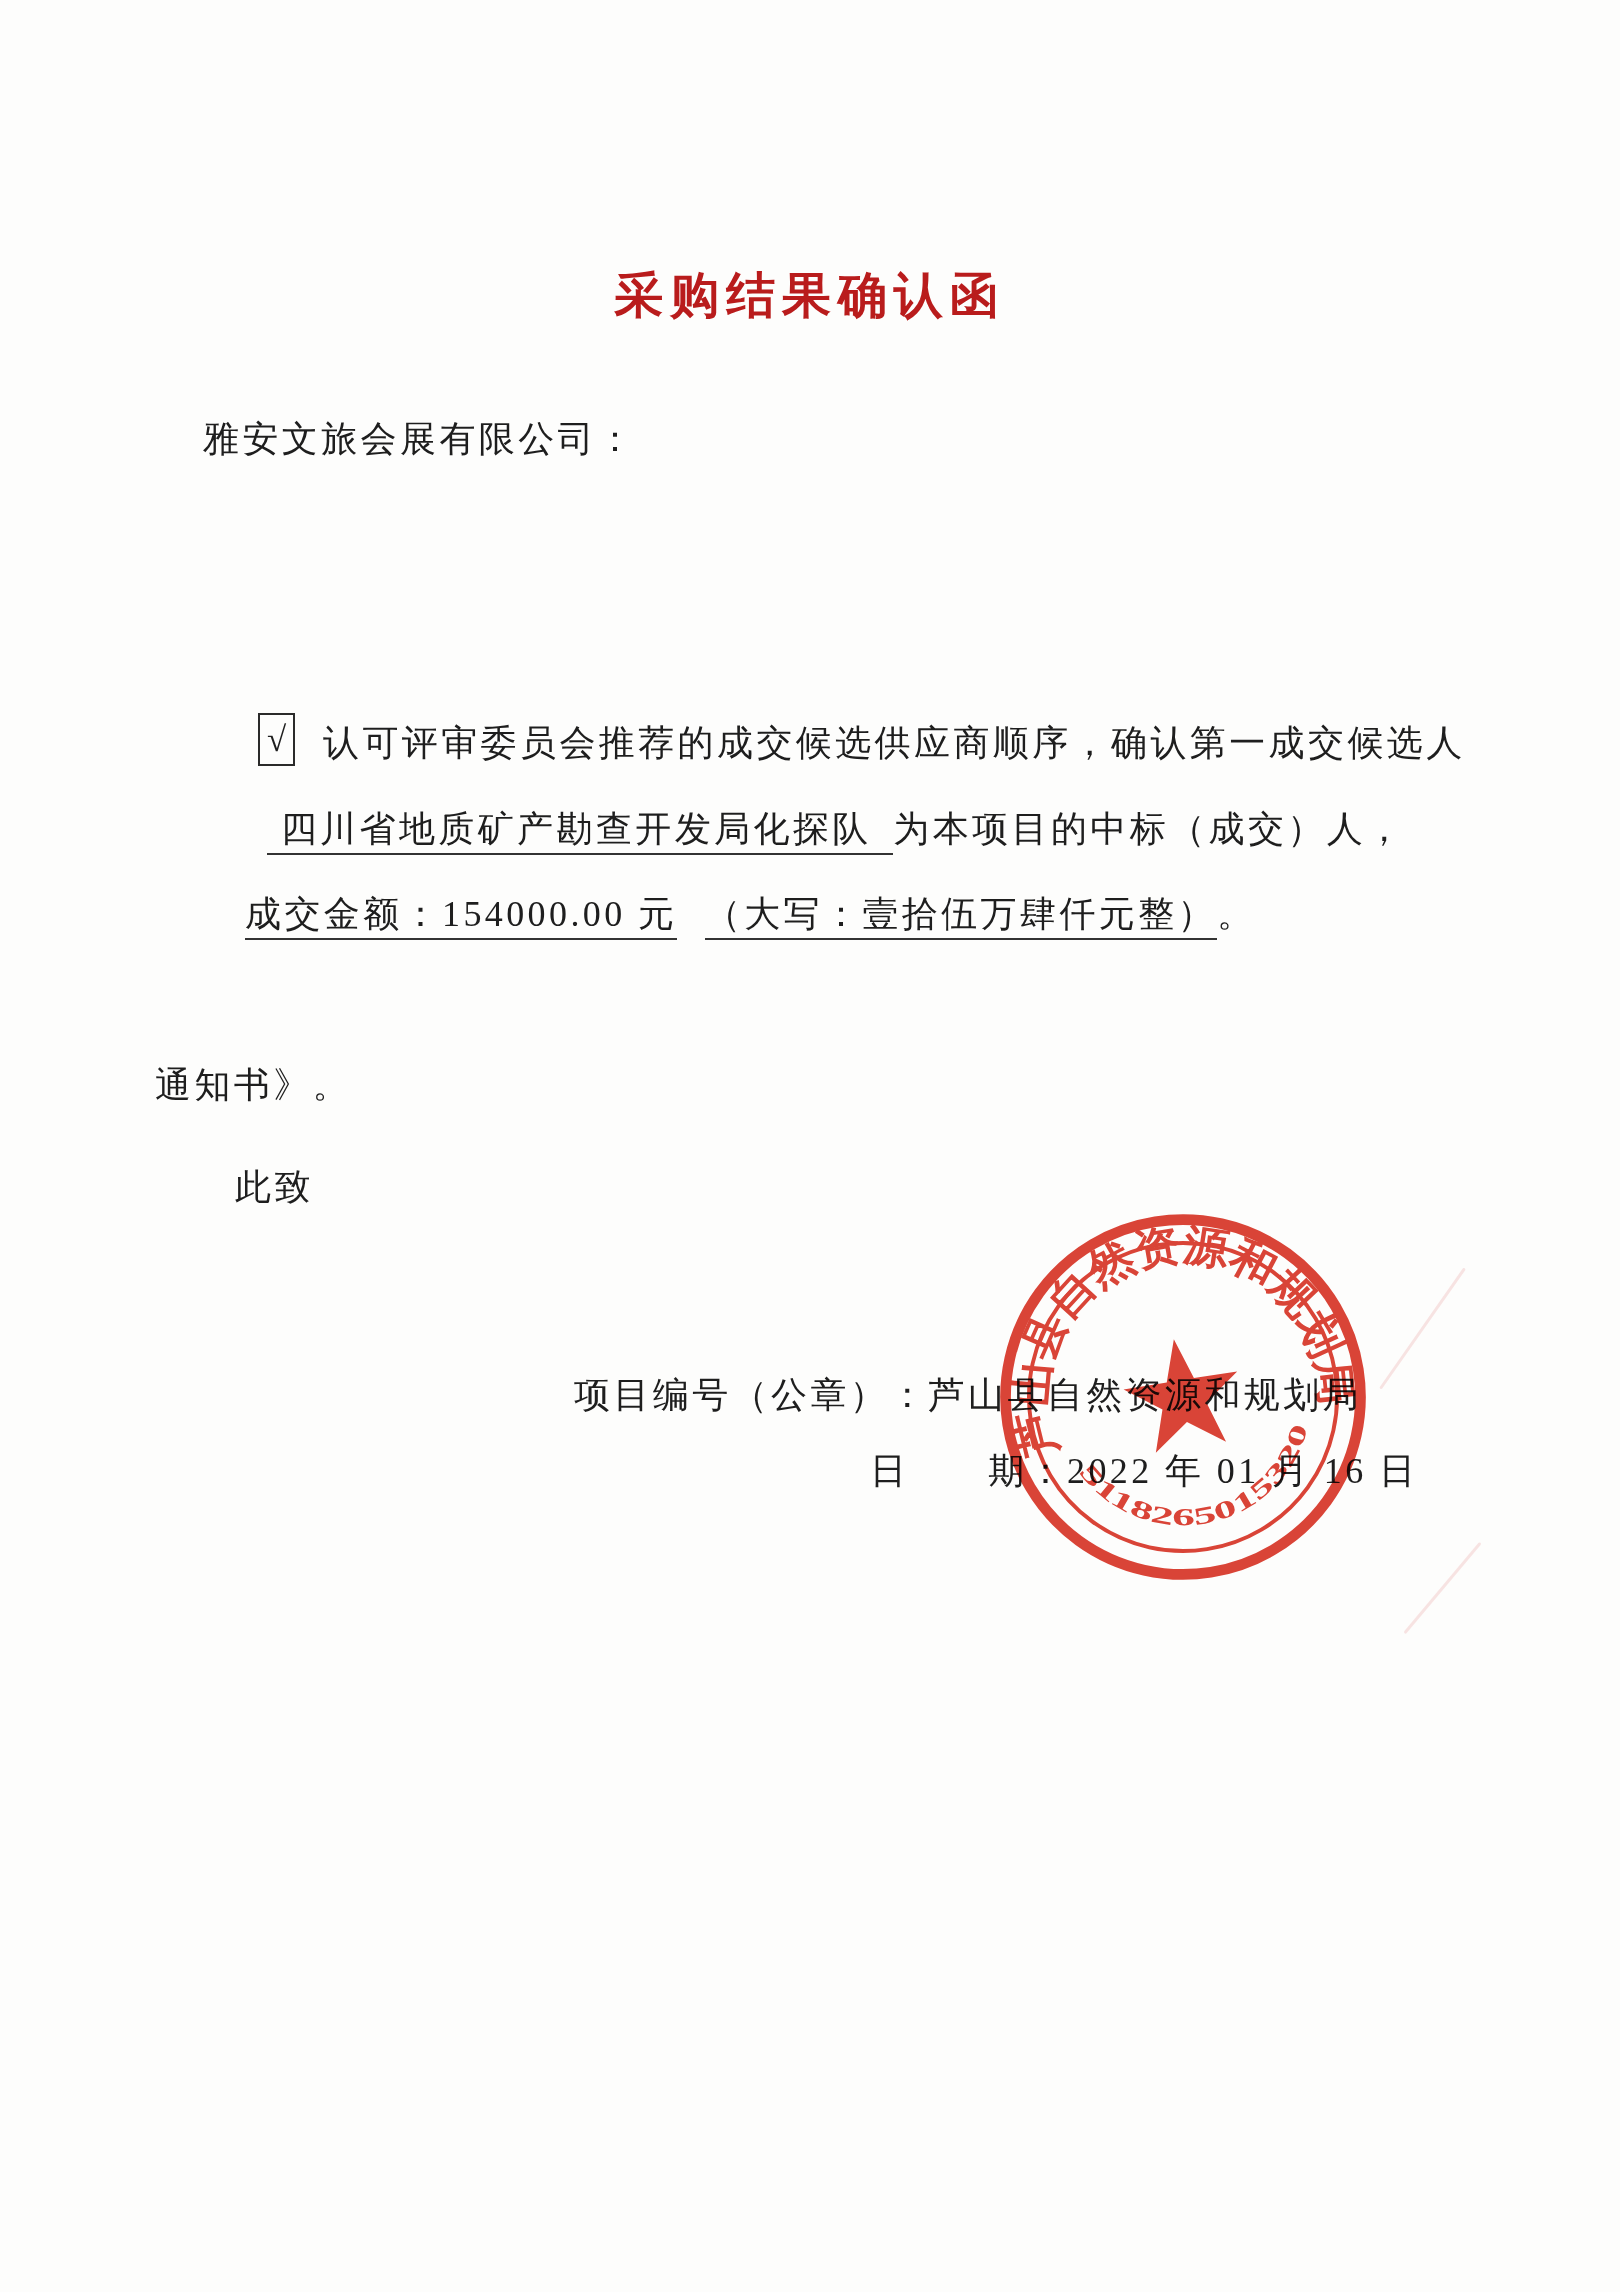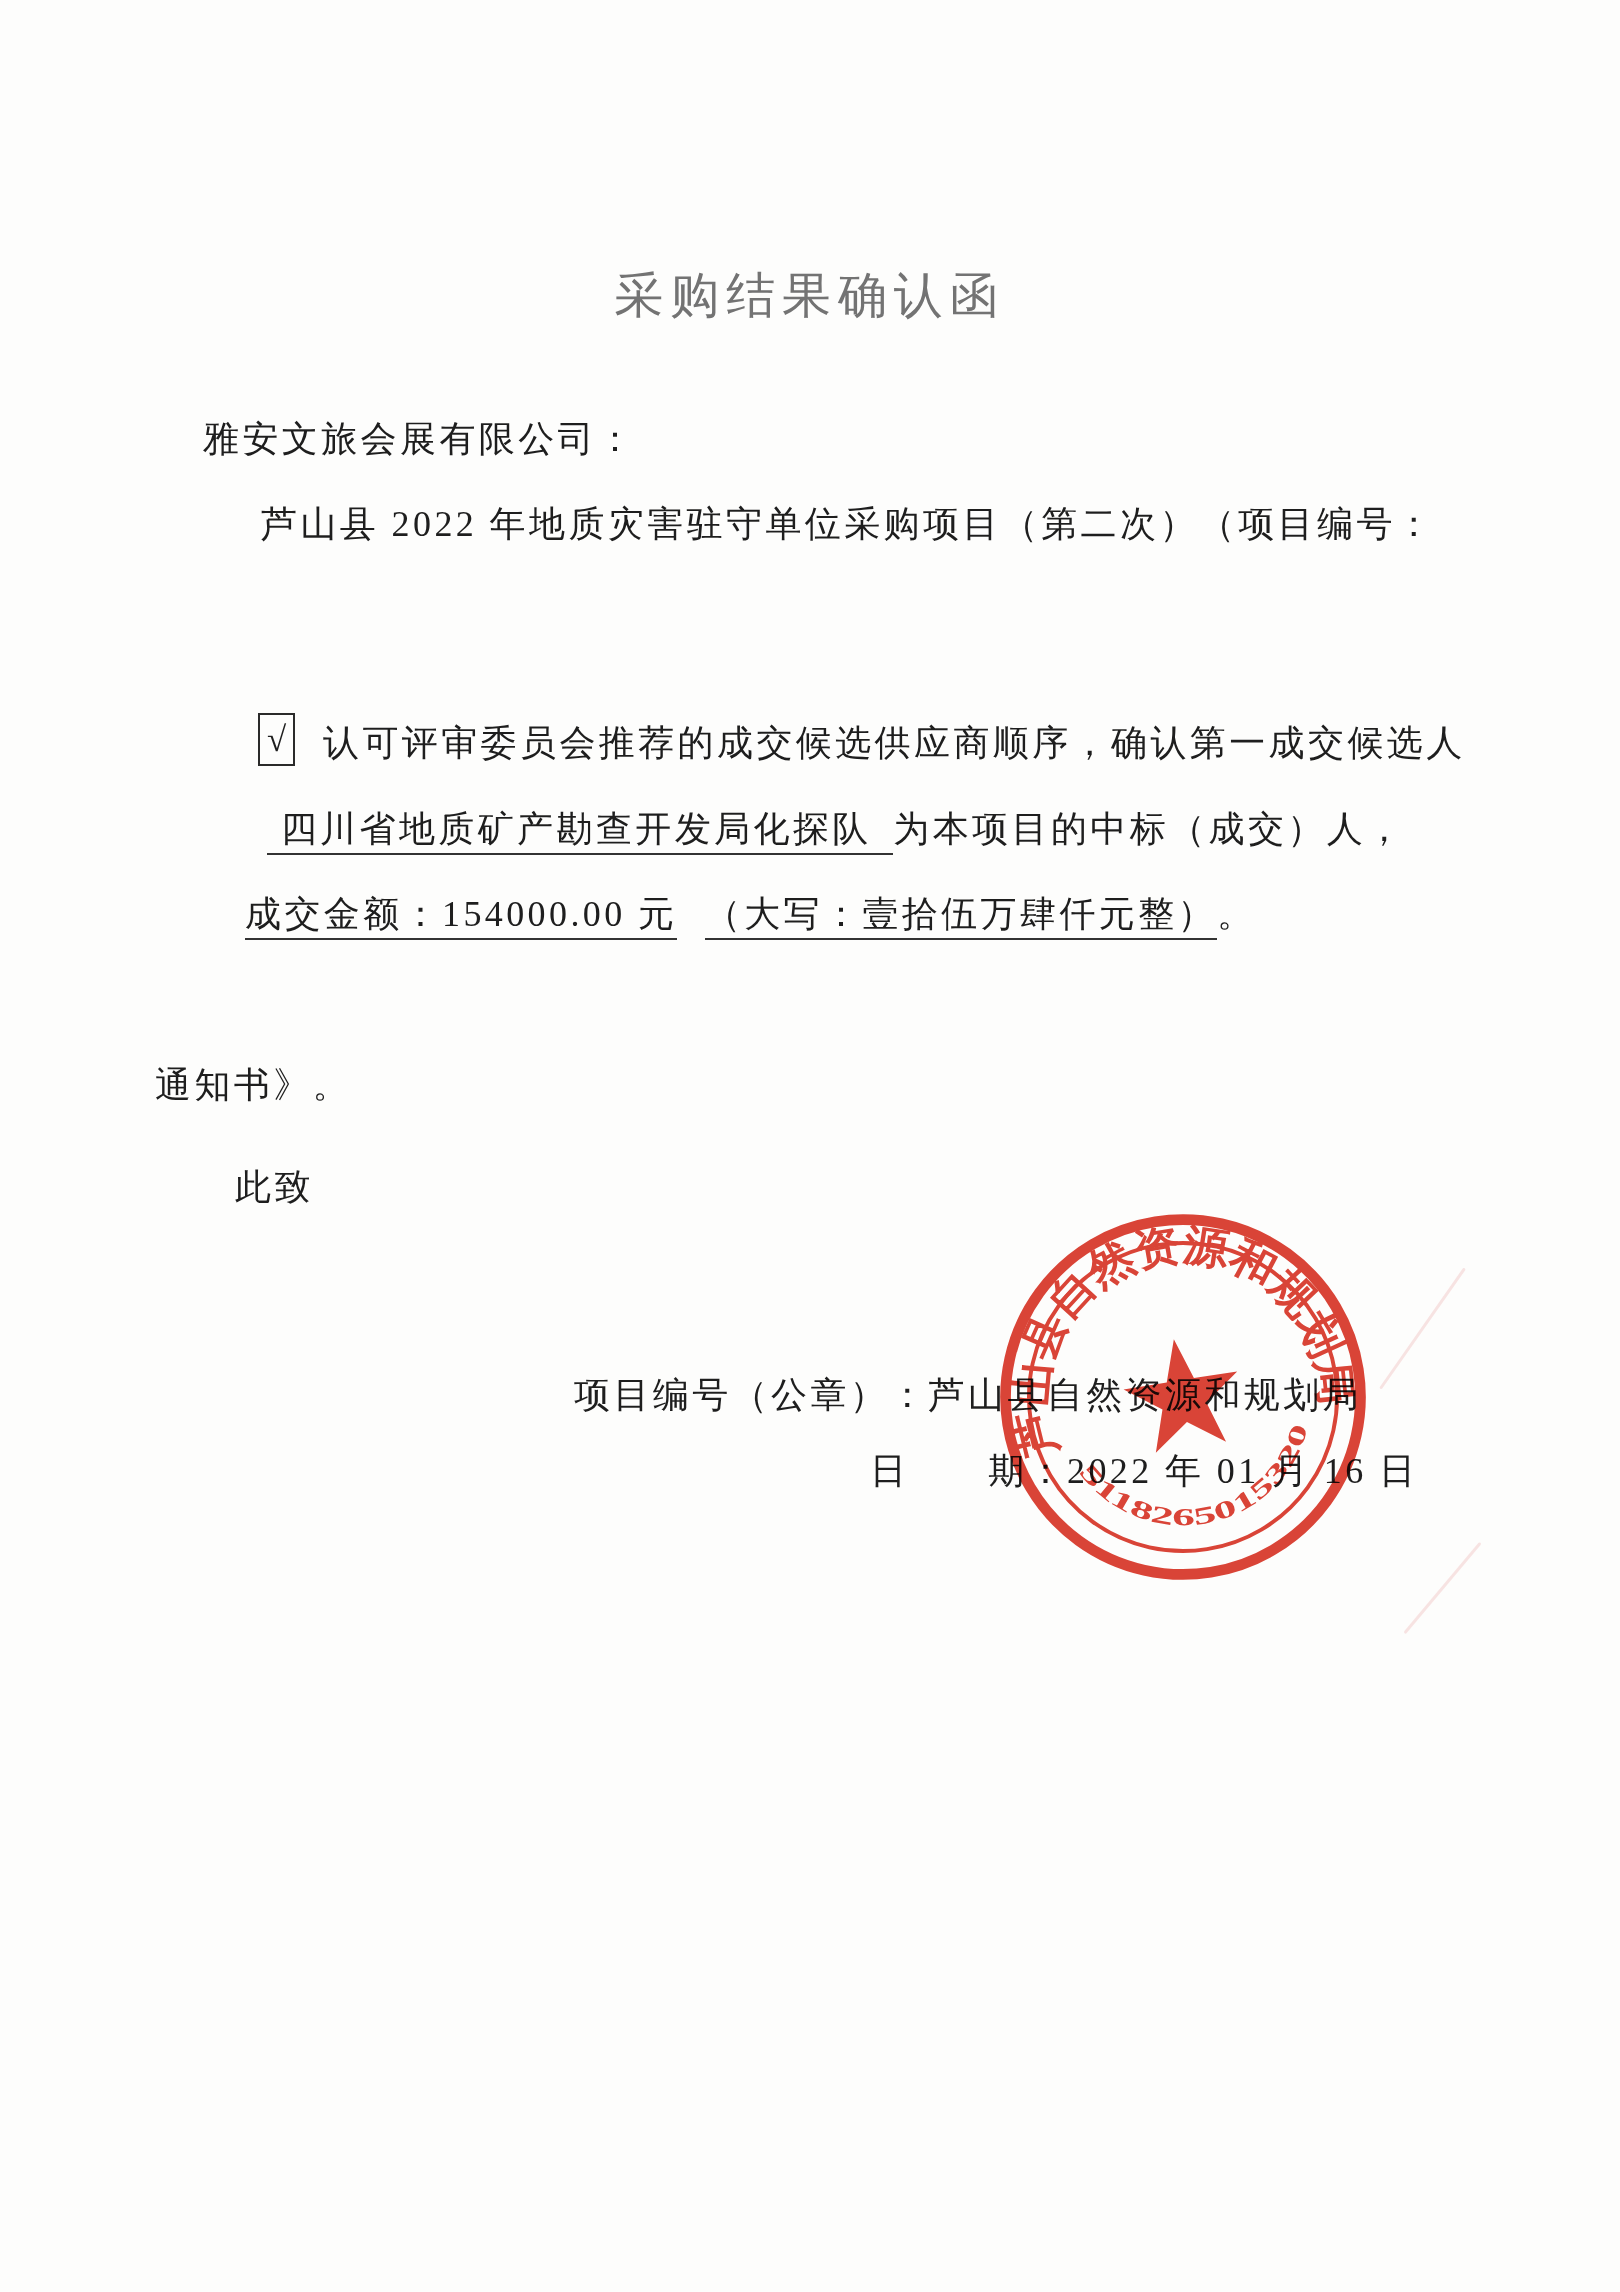--- a/index.html
+++ b/index.html
@@ -17,23 +17,23 @@
     color: #1e1e1e;
   }
   .title {
     position: absolute;
     top: 263px;
     left: 0;
     width: 100%;
     margin: 0;
     text-align: center;
     font-size: 49px;
-    font-weight: 400;
+    font-weight: 700;
     letter-spacing: 6.9px;
-    color: #737373;
+    color: #b91c1c;
   }
   .line {
     position: absolute;
     white-space: nowrap;
     font-size: 36px;
     line-height: 47px;
     letter-spacing: 3.4px;
     color: #1e1e1e;
   }
   .checkbox {
@@ -90,21 +90,20 @@
 </style>
 </head>
 <body>
 
 <div class="page">
 
   <h1 class="title">采购结果确认函</h1>
 
   <div class="line" style="left:167px; top:416px;margin-left:36px;">雅安文旅会展有限公司：</div>
 
-  <div class="line" style="left:261px; top:501px;">芦山县 2022 年地质灾害驻守单位采购项目（第二次）（项目编号：</div>
 
 
   <div class="checkbox">
     <span>√</span>
   </div>
 
   <div class="line" style="left:323px; top:720px;">认可评审委员会推荐的成交候选供应商顺序，确认第一成交候选人</div>
 
   <div class="line" style="left:267px; top:806px;">
     <span class="u u-name">四川省地质矿产勘查开发局化探队</span><span>为本项目的中标（成交）人，</span>

